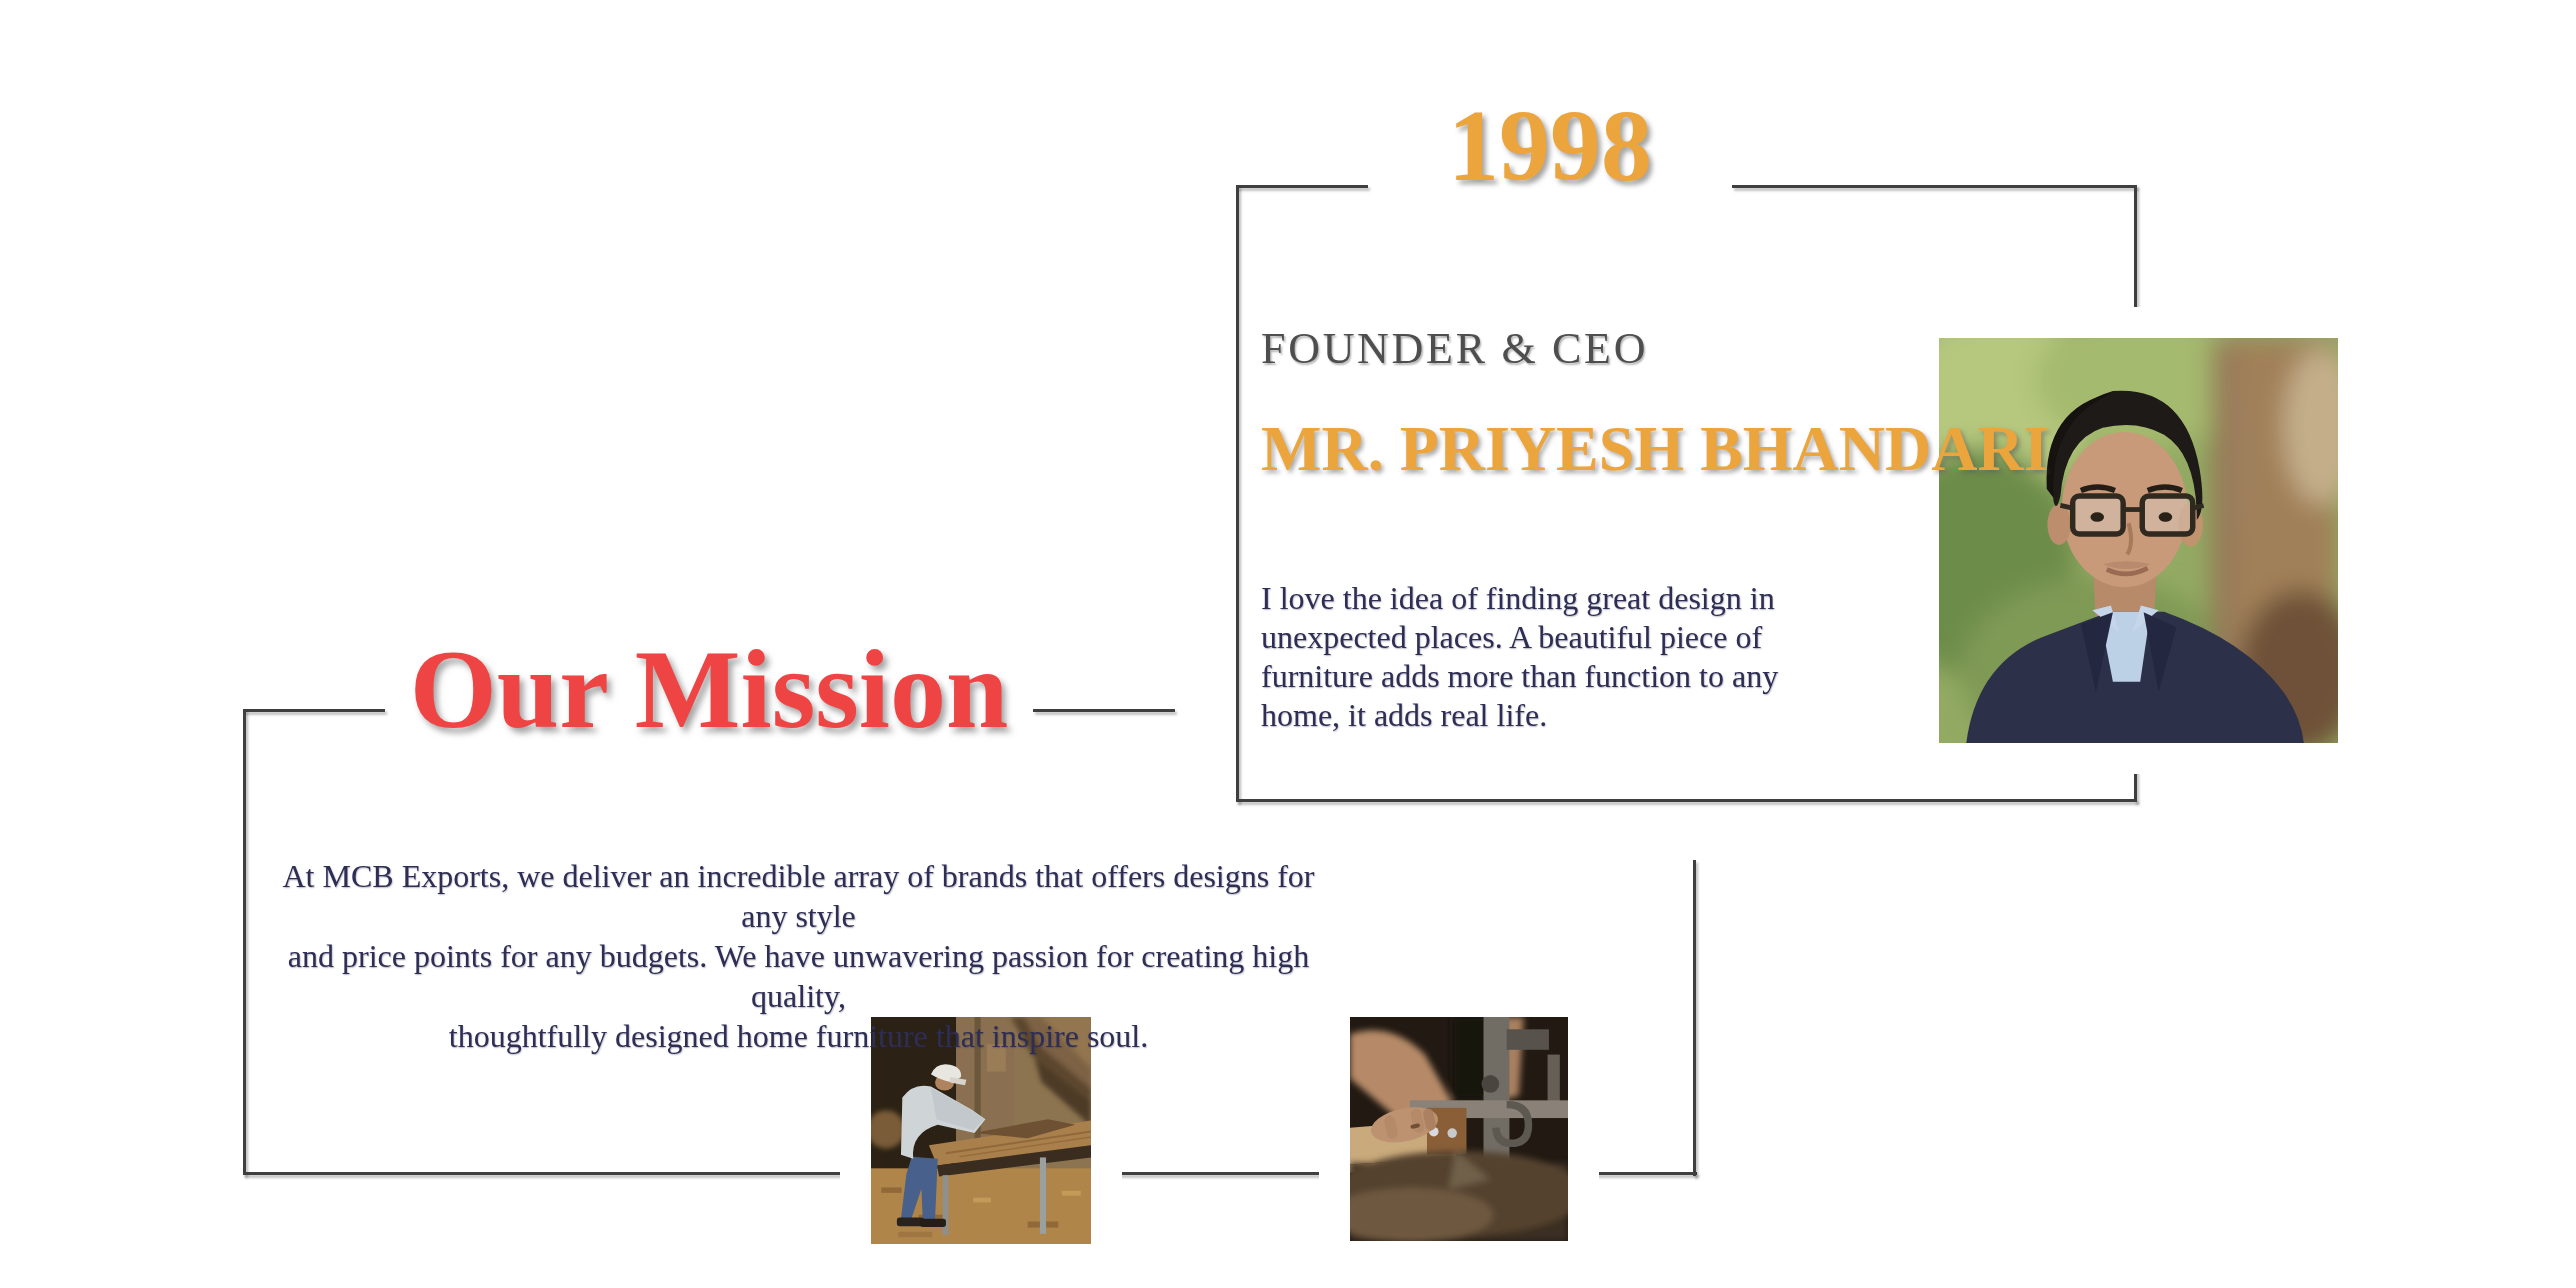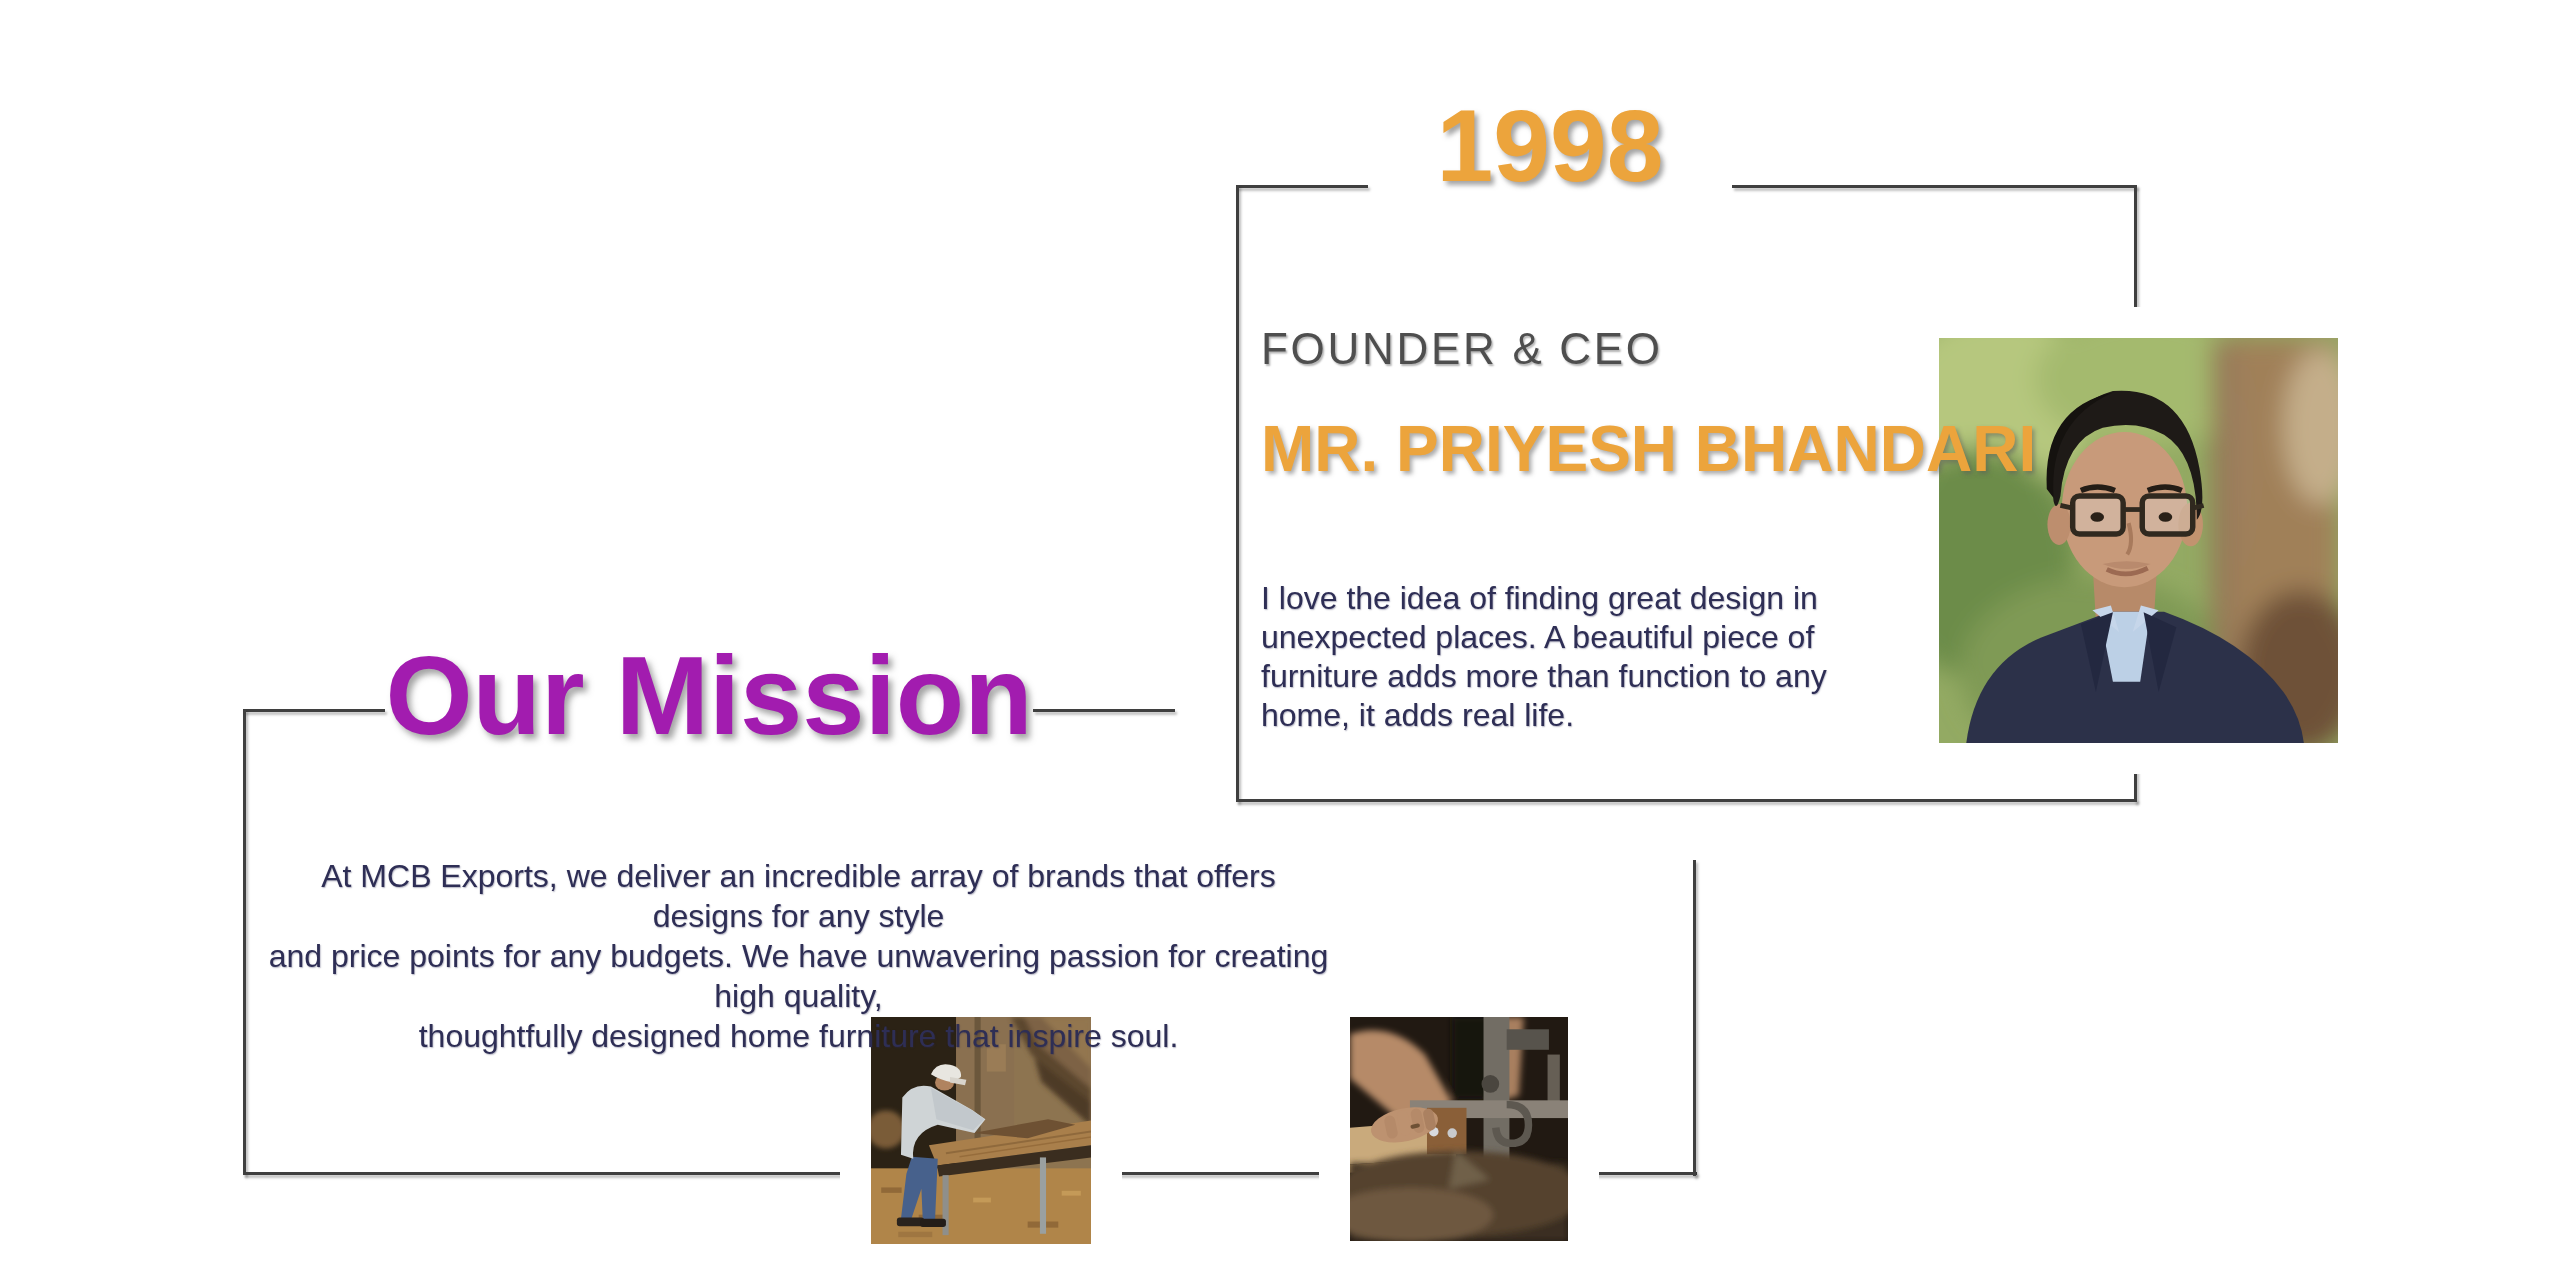--- a/index.html
+++ b/index.html
@@ -1,21 +1,21 @@
 <!DOCTYPE html>
 <html style="font-size:11px"><head>
 <meta charset="utf-8">
 <style>
   html,body{margin:0;padding:0;background:#ffffff;}
   .canvas{
     position:relative;
     width:2576px;height:1288px;
     background:#ffffff;
     overflow:hidden;
-    font-family:Liberation Sans, sans-serif;
+    font-family:Liberation Serif, serif;
   }
   
   .hline,.vline{position:absolute;background:#3f3f3f;z-index:1;}
   .hline{height:3.4px;box-shadow:2px 2.7px 2.7px rgba(0,0,0,0.28);}
   .vline{width:3.4px;box-shadow:2px 2.7px 2.7px rgba(0,0,0,0.28);}
 
   
   .f-top-left   {left:1236px;top:185px;width:132px;}
   .f-top-right  {left:1732px;top:185px;width:405px;}
   .f-left       {left:1236px;top:185px;height:617px;}
@@ -35,23 +35,23 @@
     text-align:center;
     font-size:102px;line-height:1;font-weight:700;
     color:#eca43c;
     text-shadow:3.4px 4.1px 5.5px rgba(90,90,90,0.55);
     z-index:3;white-space:nowrap;
   }
   .mission-title{
     position:absolute;left:385px;top:633px;width:648px;
     text-align:center;
     font-size:112px;line-height:1;font-weight:700;
-    color:#a21caf;
+    color:#ef4444;
     text-shadow:4.1px 4.8px 6.1px rgba(90,90,90,0.55);
-    z-index:3;white-space:nowrap;margin-top:7px;
+    z-index:3;white-space:nowrap;
   }
   .role-label{
     position:absolute;left:1261px;top:327px;width:654px;
     text-align:left;
     font-size:44px;line-height:1;font-weight:400;
     letter-spacing:2.7px;
     color:#4e4e4e;
     text-shadow:1.4px 2px 2px rgba(0,0,0,0.30);
     z-index:3;white-space:nowrap;
   }

